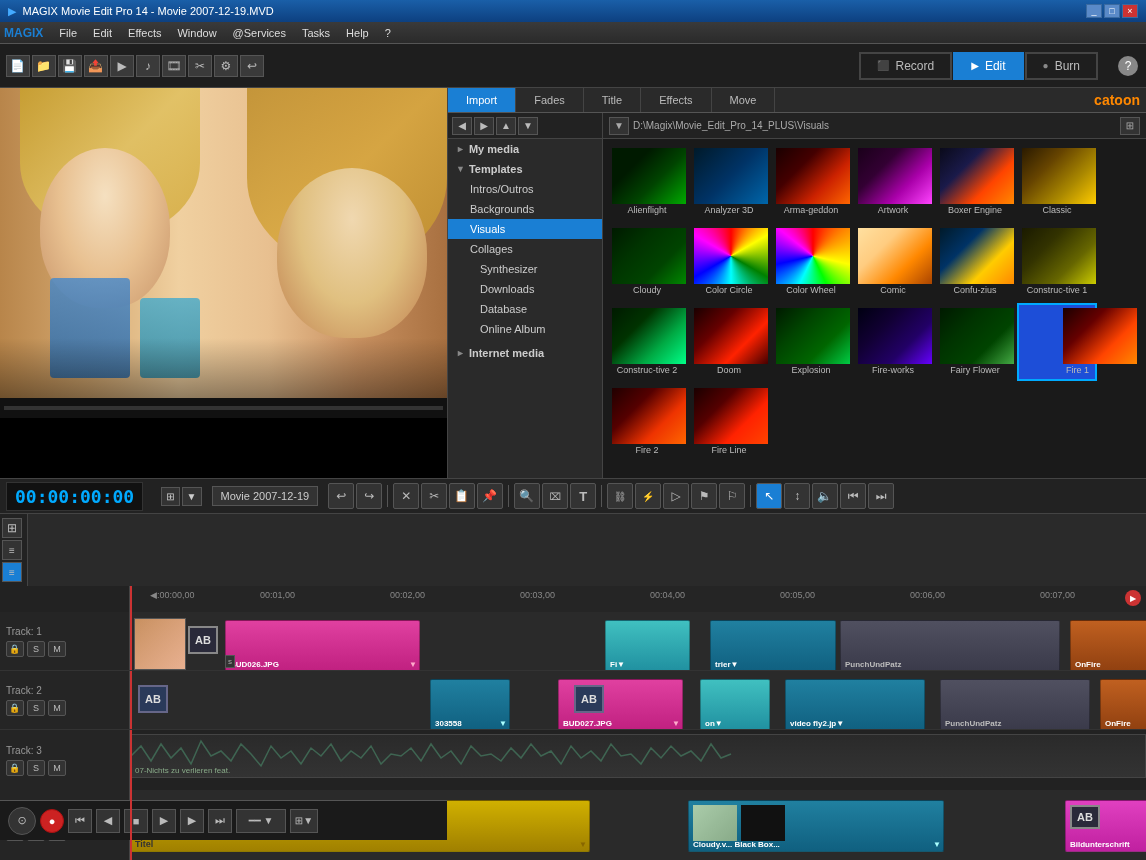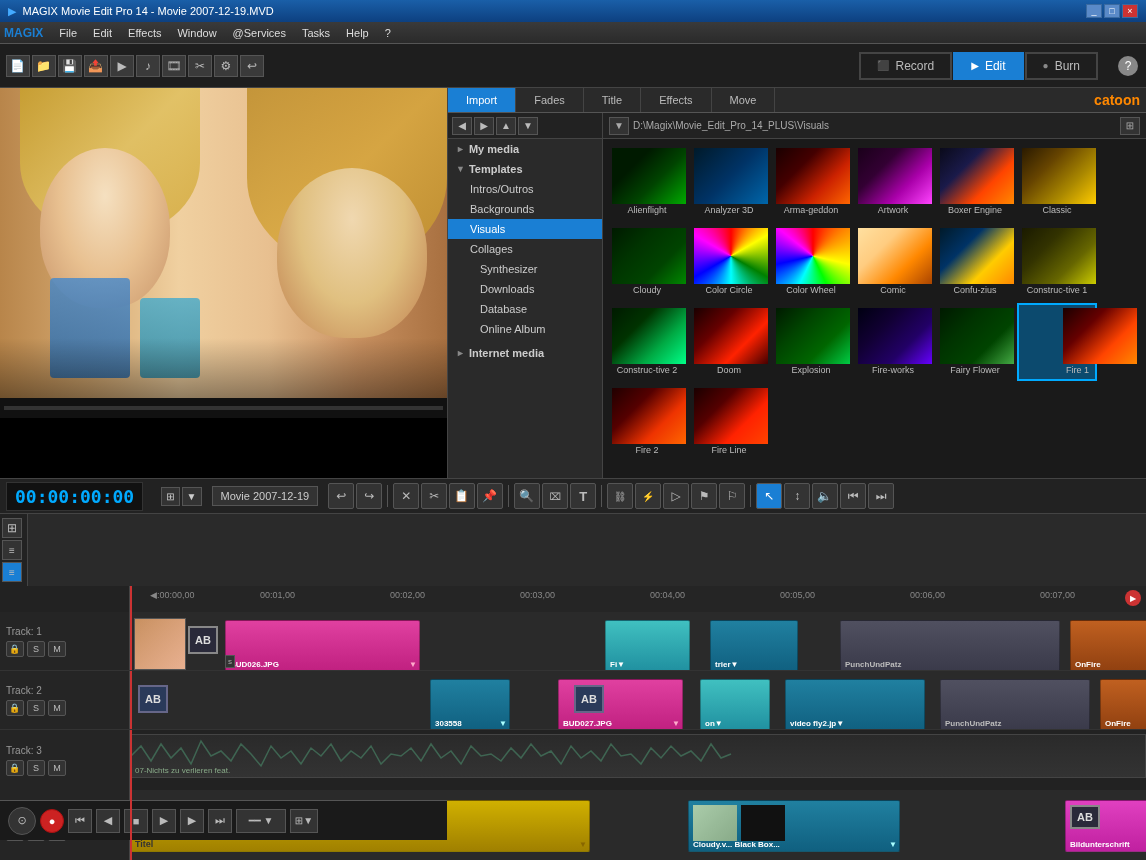--- a/index.html
+++ b/index.html
@@ -24,21 +24,21 @@
     #media-browser { flex: 1; display: flex; flex-direction: column; border-left: 1px solid #444; }
     .browser-tab { padding: 6px 18px; cursor: pointer; color: #bbb; font-size: 11px; border-right: 1px solid #444; }
     .browser-tab.active { background: #1a7fd4; color: white; }
     .sidebar-tree-item { padding: 4px 8px 4px 16px; cursor: pointer; color: #ccc; display: flex; align-items: center; gap: 4px; }
     .sidebar-tree-item.active { background: #1a7fd4; color: white; }
     .sidebar-tree-item.parent { padding-left: 8px; font-weight: bold; }
     .tree-arrow { color: #888; font-size: 9px; }
     .path-btn { background: #333; border: 1px solid #555; width: 20px; height: 18px; display: flex; align-items: center; justify-content: center; cursor: pointer; color: #bbb; font-size: 10px; }
     #browser-grid { flex: 1; background: #1a1a1a; overflow-y: auto; padding: 4px; display: flex; flex-wrap: wrap; gap: 2px; align-content: flex-start; }
     .thumb-item { width: 80px; cursor: pointer; text-align: center; padding: 3px; border: 2px solid transparent; }
-    .thumb-item.selected { border-color: #00aaff; background: #0c4a6e; padding-left: 44px; }
+    .thumb-item.selected { border-color: #00aaff; background: #1d4ed8; padding-left: 44px; }
     .thumb-img { width: 74px; height: 56px; margin-bottom: 2px; }
     .thumb-label { font-size: 9px; color: #bbb; line-height: 1.1; }
     .catoon-logo { color: #ff8800; font-weight: bold; font-size: 14px; padding: 0 6px; }
 
     
     #browser-grid::-webkit-scrollbar { width: 12px; }
     #browser-grid::-webkit-scrollbar-track { background: #1a1a1a; }
     #browser-grid::-webkit-scrollbar-thumb { background: #444; }
 
     
@@ -403,21 +403,21 @@
 
           <div class="clip clip-pink" style="left:95px;width:195px;font-size:9px;padding:2px 4px;">
             <div style="position:absolute;bottom:2px;left:4px;right:24px;color:white;font-size:8px;">BUD026.JPG</div>
             <div style="position:absolute;right:2px;bottom:2px;font-size:8px;color:#ffaacc;">▼</div>
           </div>
 
           <div class="clip clip-cyan" style="left:475px;width:85px;font-size:9px;padding:2px 4px;">
             <div style="position:absolute;bottom:2px;left:4px;color:white;font-size:8px;">Fi▼</div>
           </div>
 
-          <div class="clip clip-teal" style="left:580px;width:88px;font-size:9px;padding:2px 4px;">
+          <div class="clip clip-teal" style="left:580px;width:126px;font-size:9px;padding:2px 4px;">
             <div style="position:absolute;bottom:2px;left:4px;color:white;font-size:8px;">trier▼</div>
           </div>
 
           <div class="clip clip-gray" style="left:710px;width:220px;font-size:9px;padding:2px 4px;background:linear-gradient(to bottom,#505060,#3a3a4a);">
             <div style="position:absolute;bottom:2px;left:4px;color:#bbb;font-size:8px;">PunchUndPatz</div>
           </div>
 
           <div class="clip clip-orange" style="left:940px;width:130px;font-size:9px;padding:2px 4px;">
             <div style="position:absolute;bottom:2px;left:4px;color:white;font-size:8px;">OnFire</div>
           </div>
@@ -504,21 +504,21 @@
           </div>
         </div>
         <div class="track-content" style="height:70px;">
           <div style="position:absolute;left:0;top:0;width:2px;height:100%;background:#cc3333;z-index:20;"></div>
 
           <div class="clip clip-yellow" style="left:0;width:460px;top:10px;height:52px;font-size:9px;padding:2px 4px;">
             <div style="position:absolute;bottom:2px;left:4px;right:28px;color:#333;font-size:9px;font-weight:bold;">Titel</div>
             <div style="position:absolute;right:2px;bottom:2px;font-size:8px;color:#886600;">▼</div>
           </div>
 
-          <div class="clip clip-teal" style="left:558px;width:212px;top:10px;height:52px;font-size:9px;padding:2px 4px;">
+          <div class="clip clip-teal" style="left:558px;width:256px;top:10px;height:52px;font-size:9px;padding:2px 4px;">
             <div style="position:absolute;top:4px;left:4px;width:44px;height:36px;background:linear-gradient(135deg,#aaccaa,#88aa88);"></div>
             <div style="position:absolute;top:4px;left:52px;width:44px;height:36px;background:#111;"></div>
             <div style="position:absolute;bottom:2px;left:4px;right:14px;color:white;font-size:8px;">Cloudy.v... Black Box...</div>
             <div style="position:absolute;right:2px;bottom:2px;font-size:8px;color:#aaffff;">▼</div>
           </div>
 
           <div class="clip clip-pink" style="left:935px;width:145px;top:10px;height:52px;font-size:9px;padding:2px 4px;background:linear-gradient(to bottom,#e040c0,#c020a0);">
             <div style="position:absolute;top:4px;left:4px;background:#2a2a3a;border:2px solid #888;width:30px;height:24px;display:flex;align-items:center;justify-content:center;font-size:11px;font-weight:bold;color:#ddd;">AB</div>
             <div style="position:absolute;bottom:2px;left:4px;right:4px;color:white;font-size:8px;font-weight:bold;">Bildunterschrift</div>
           </div>

